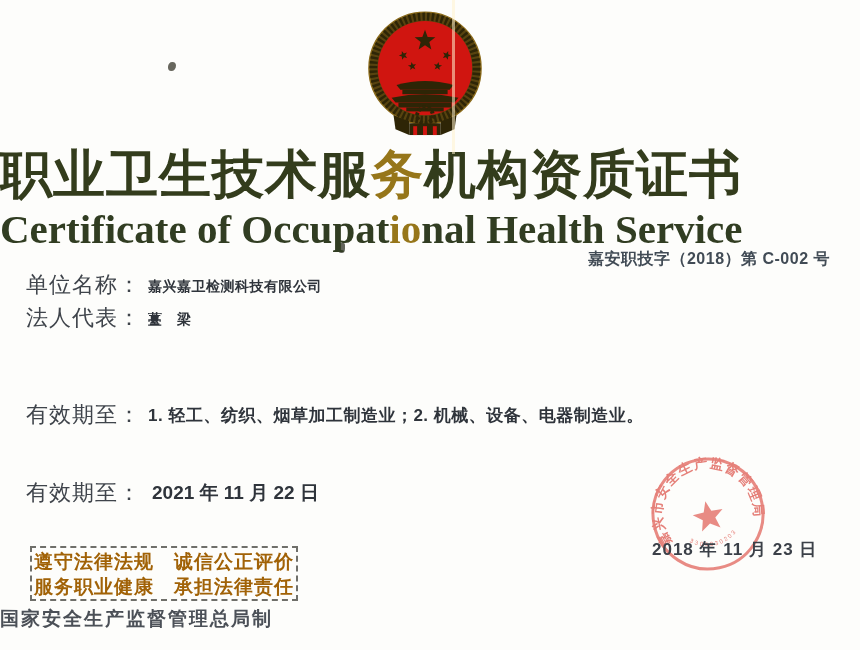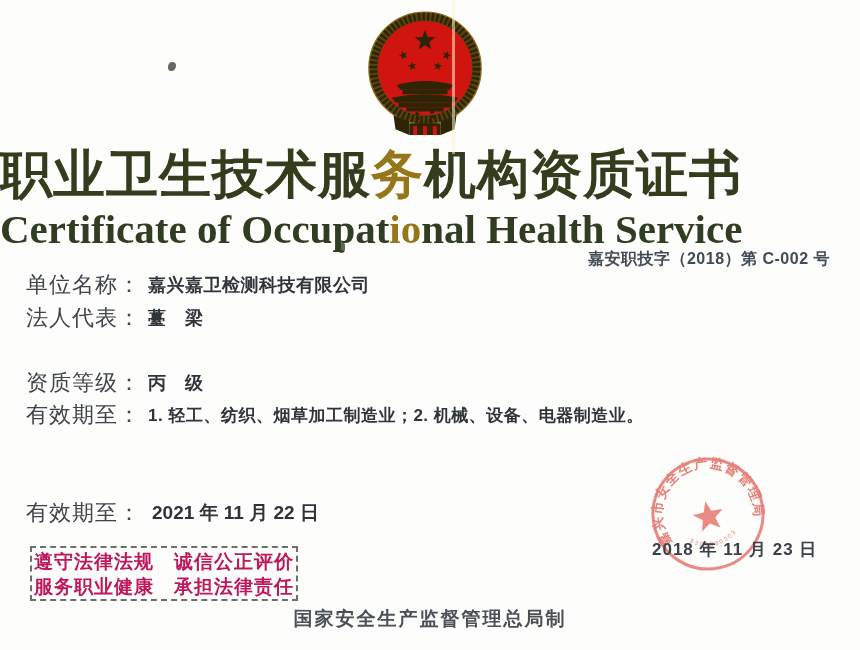--- a/index.html
+++ b/index.html
@@ -35,48 +35,48 @@
     font-size:16px;font-weight:bold;color:#414b55;letter-spacing:.5px;
   }
 
   .field{position:absolute;left:26px;white-space:nowrap;}
   .field .lbl{
     display:inline-block;width:122px;
     font-family:"Liberation Serif","DejaVu Serif",serif;
     font-size:22px;color:#3f444b;letter-spacing:1px;
   }
   .field .val{
-    font-size:18px;font-weight:bold;color:#2f343b;vertical-align:1px;letter-spacing:.5px;
+    font-size:14px;font-weight:bold;color:#2f343b;vertical-align:1px;letter-spacing:.5px;
   }
   .f0{top:270px;} .f1{top:303px;} .f2{top:336px;} .f3{top:368px;} .f4{top:400px;}
   .f4 .val{font-size:17px;}
 
-  .validity{position:absolute;left:26px;top:478px;white-space:nowrap;margin-top:20px;}
+  .validity{position:absolute;left:26px;top:478px;white-space:nowrap;}
   .validity .lbl{
     display:inline-block;width:126px;
     font-family:"Liberation Serif","DejaVu Serif",serif;
     font-size:22px;color:#3f444b;letter-spacing:1px;
   }
   .validity .val{font-size:19px;font-weight:bold;color:#2f343b;vertical-align:1px;}
 
   .seal{position:absolute;left:648px;top:454px;width:120px;height:120px;z-index:1;}
   .issue-date{
     position:absolute;left:652px;top:538px;z-index:2;
     font-size:17px;font-weight:bold;color:#3b4048;letter-spacing:1px;white-space:nowrap;
   }
 
   .pledge{
     position:absolute;left:30px;top:546px;width:268px;height:55px;
     border:2px dashed #6f6f6a;box-sizing:border-box;
     display:flex;flex-direction:column;justify-content:center;align-items:center;
     font-family:"Liberation Serif","DejaVu Serif",serif;font-weight:bold;
-    font-size:19px;color:#be185d;line-height:25px;letter-spacing:1px;white-space:nowrap;
+    font-size:19px;color:#a16207;line-height:25px;letter-spacing:1px;white-space:nowrap;
   }
   .footer{
-    position:absolute;left:0;top:606px;width:100%;text-align:center;
+    position:absolute;left:0;top:606px;width:100%;text-align:left;
     font-size:19px;font-weight:bold;color:#4b5057;letter-spacing:2px;
   }
 </style>
 </head>
 <body>
 
 <div class="page">
 
   <div class="crease"></div>
   <div class="speck"></div>
@@ -127,23 +127,20 @@
   <div class="subtitle"><span>Certificate of Occupat</span><span class="gold">io</span><span>nal Health Service</span></div>
 
   <div class="cert-number">嘉安职技字（2018）第 C-002 号</div>
 
   <div class="field f0">
     <span class="lbl">单位名称：</span><span class="val">嘉兴嘉卫检测科技有限公司</span>
   </div>
   <div class="field f1">
     <span class="lbl">法人代表：</span><span class="val">薹　梁</span>
   </div>
-  <div class="field f3">
-    <span class="lbl">资质等级：</span><span class="val">丙　级</span>
-  </div>
   <div class="field f4">
     <span class="lbl">有效期至：</span><span class="val">1. 轻工、纺织、烟草加工制造业；2. 机械、设备、电器制造业。</span>
   </div>
 
   <div class="validity">
     <span class="lbl">有效期至：</span><span class="val">2021 年 11 月 22 日</span>
   </div>
 
   <svg class="seal" viewBox="0 0 120 120">
     <g opacity="0.82" transform="rotate(-12 60 60)">

